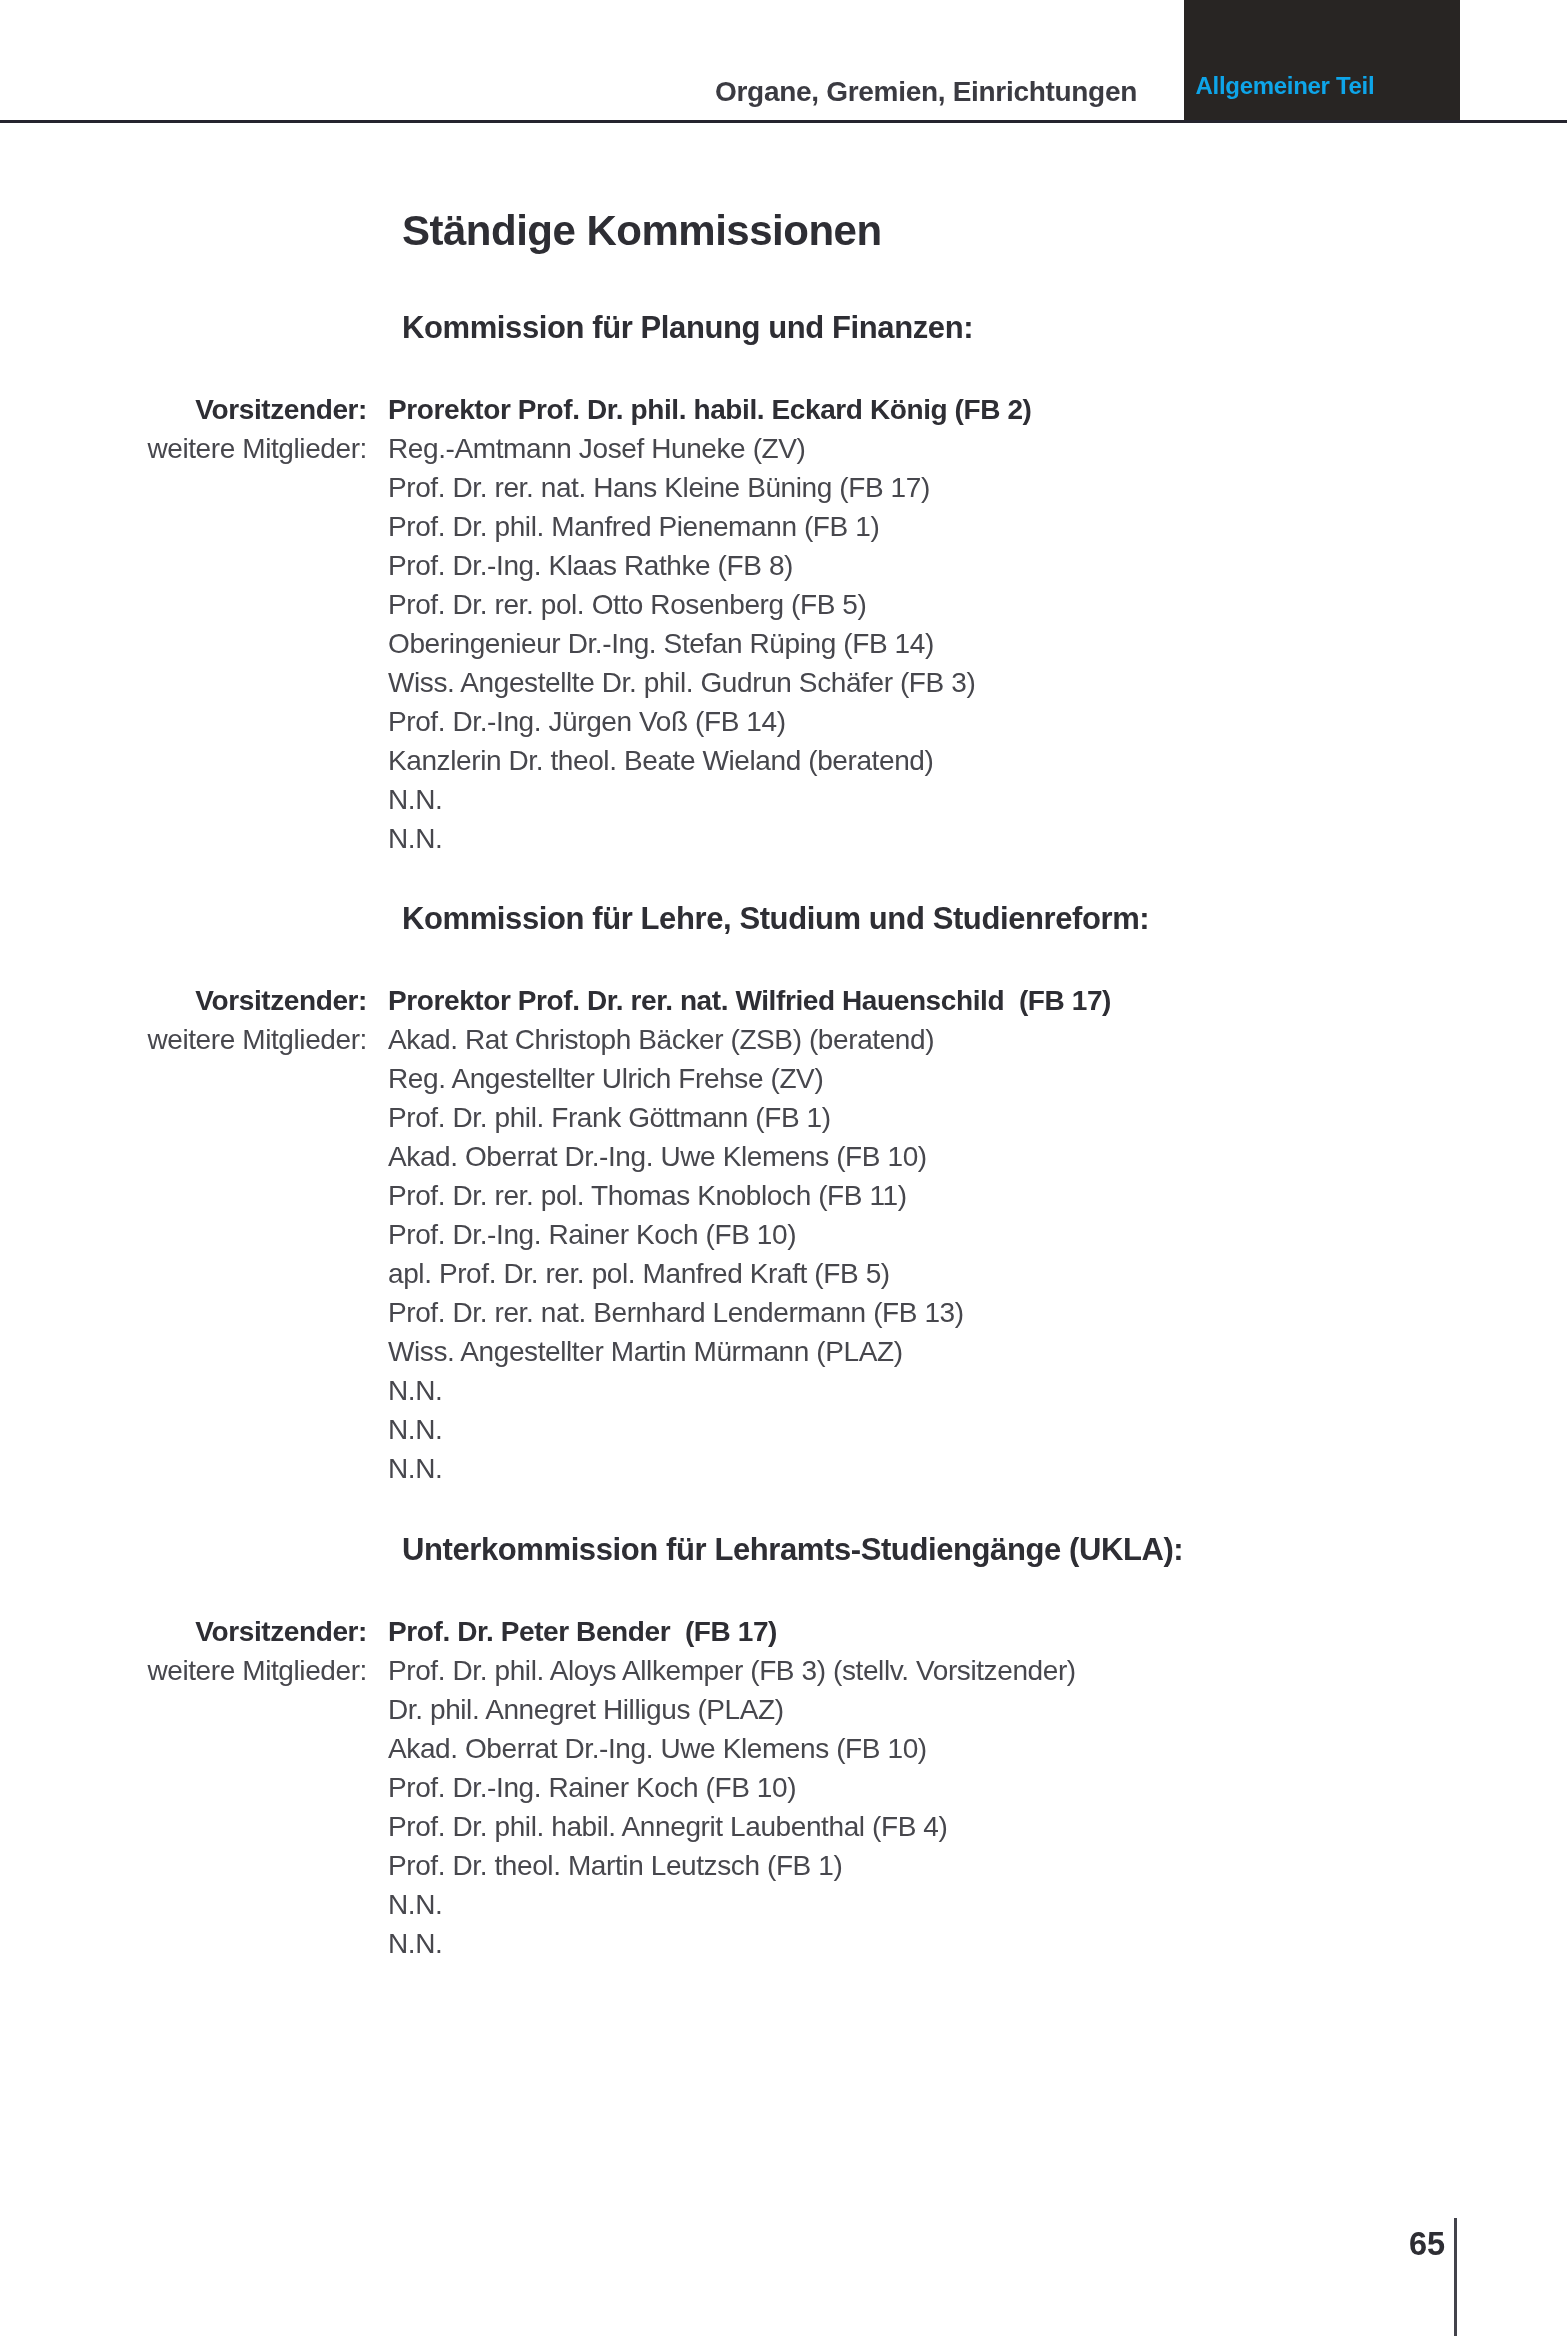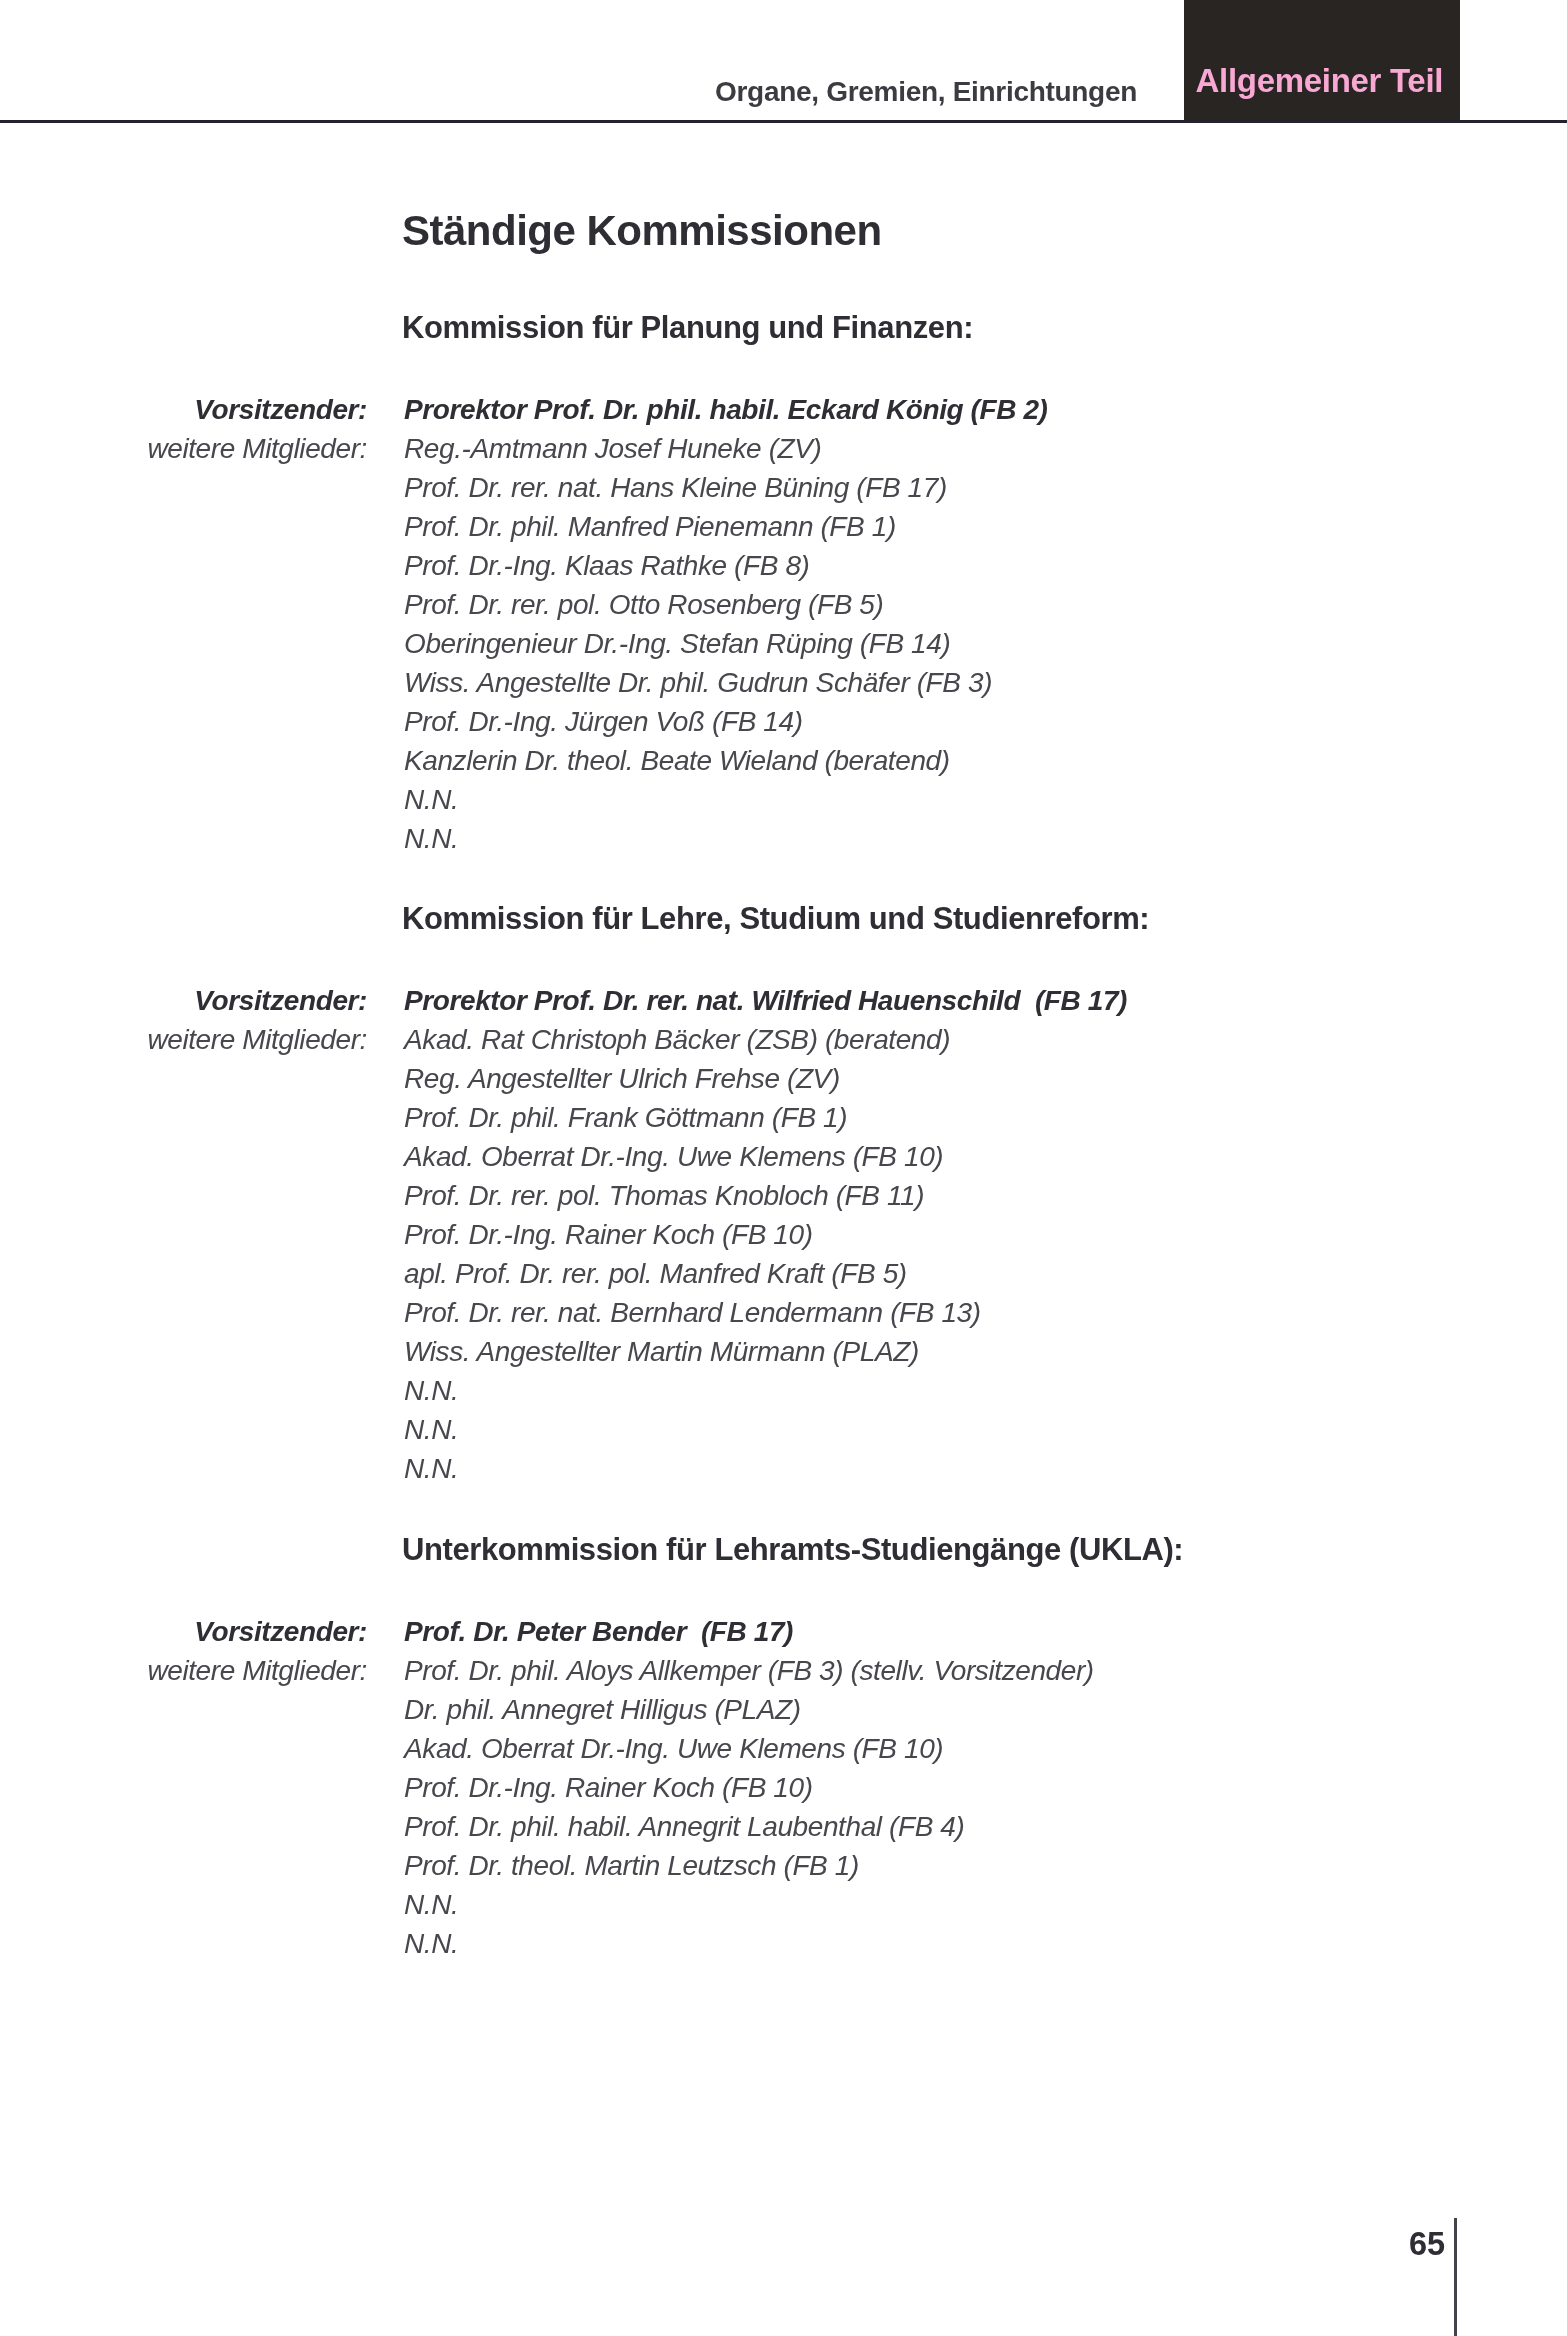--- a/index.html
+++ b/index.html
@@ -19,24 +19,24 @@
   }
   
   .running-header{
     position:absolute;top:76px;right:431px;
     font-size:28px;font-weight:bold;color:#3b3b42;
     letter-spacing:-0.3px;white-space:pre;
   }
   .tab{
     position:absolute;left:1184px;top:0;width:276px;height:121px;
     background:var(--tab-bg);
-    color:#f9a8d4;
+    color:#0ea5e9;
     display:flex;align-items:flex-end;
     box-sizing:border-box;padding:0 0 21px 11.5px;
-    font-size:33px;font-weight:bold;letter-spacing:-0.3px;
+    font-size:24px;font-weight:bold;letter-spacing:-0.3px;
   }
   .rule{
     position:absolute;left:0;top:120px;width:1568px;height:2.9px;
     background:var(--rule);
   }
   .title{
     position:absolute;left:402px;top:208px;margin:0;
     font-size:42px;font-weight:bold;letter-spacing:-0.5px;
     color:var(--ink-strong);line-height:1.1;
   }
@@ -44,21 +44,21 @@
   #section-0{top:308px;}
   #section-1{top:899px;}
   #section-2{top:1530px;}
   .heading{
     margin:0 0 0 402px;
     font-size:31px;font-weight:bold;letter-spacing:-0.4px;
     color:var(--ink-strong);line-height:39px;
   }
   .rows{margin-top:43px;}
   .row{
-    display:grid;grid-template-columns:367px 1fr;column-gap:37px;font-style:italic;
+    display:grid;grid-template-columns:367px 1fr;column-gap:21px;
   }
   .cell{
     font-size:28px;line-height:39px;letter-spacing:-0.4px;
     color:var(--ink-body);white-space:pre-wrap;
   }
   .cell.label{text-align:right;}
   .cell.bold{font-weight:bold;color:var(--ink-strong);}
   .pageno{
     position:absolute;left:1409px;top:2226px;
     font-size:32.5px;font-weight:bold;color:var(--ink-strong);

